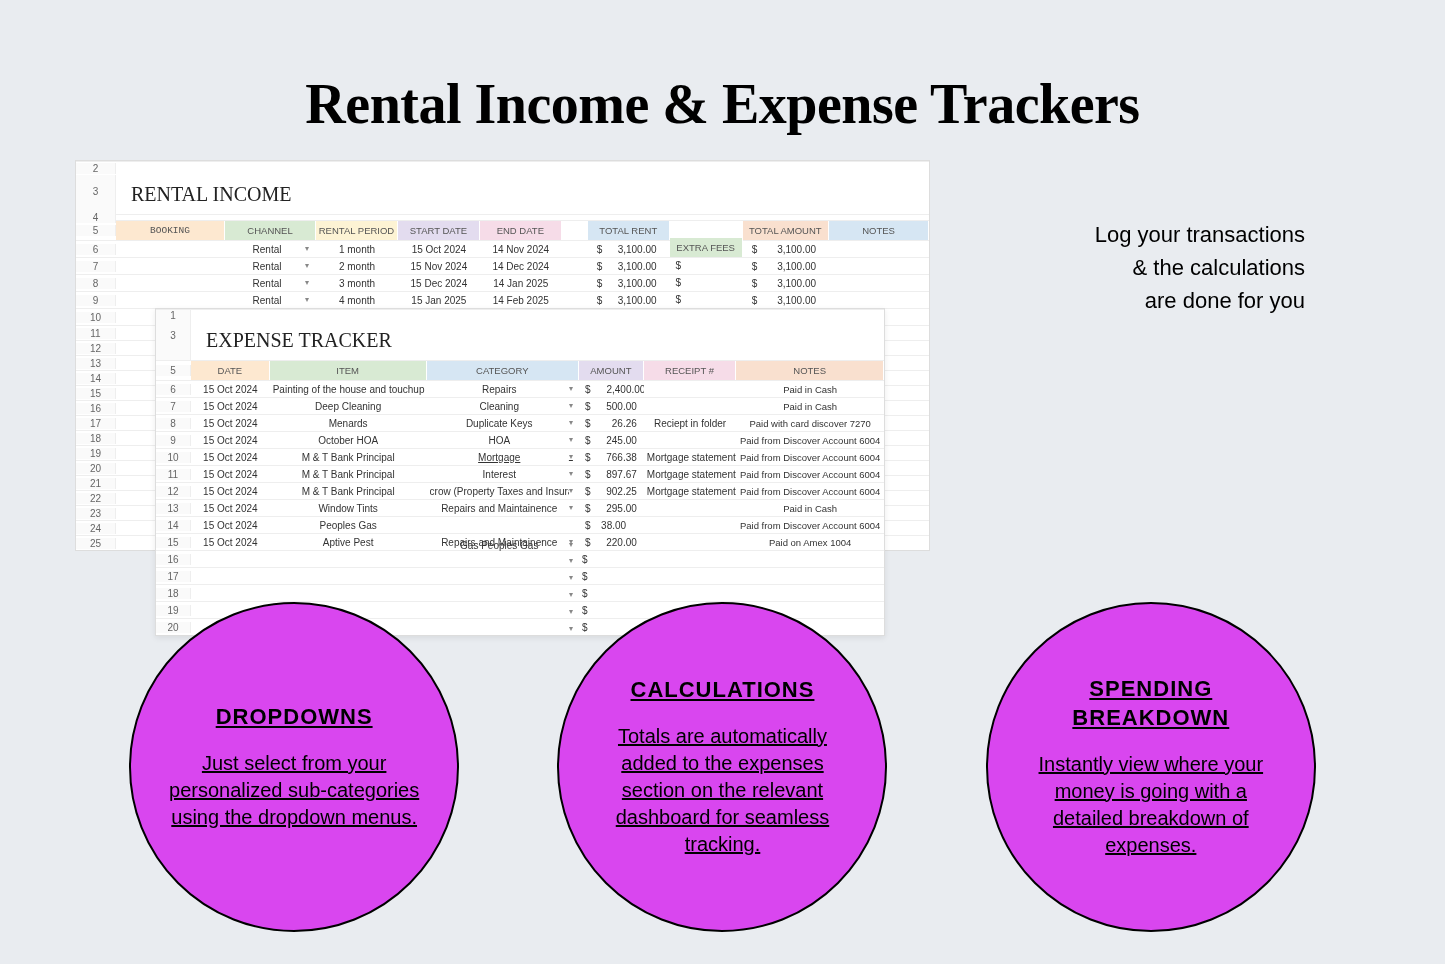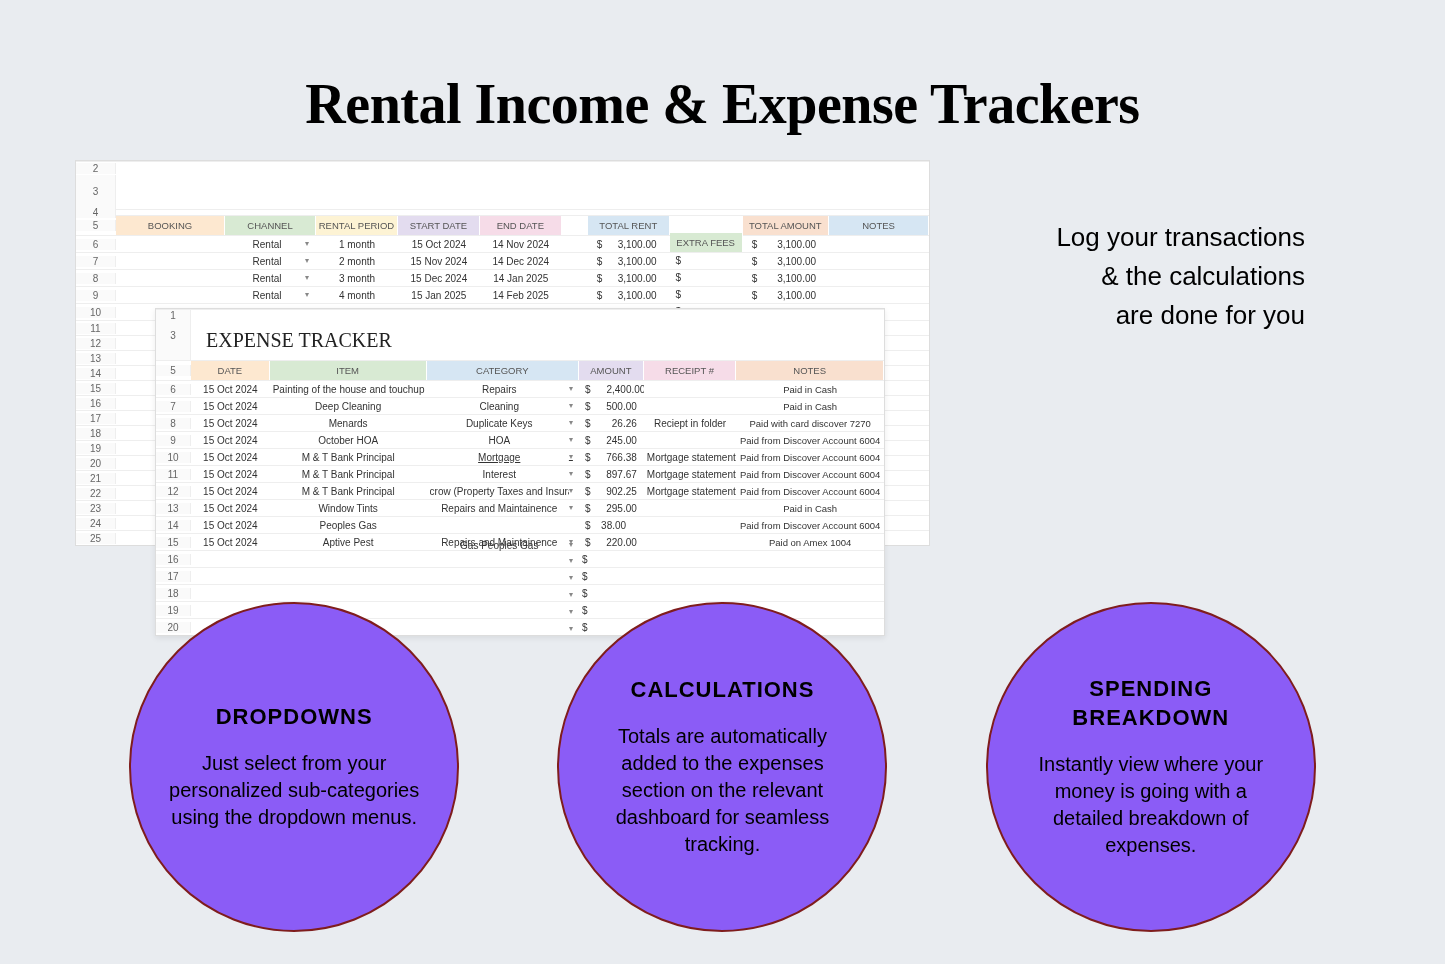--- a/index.html
+++ b/index.html
@@ -18,21 +18,21 @@
   text-align: center;
   padding-top: 72px;
   color: #000;
   letter-spacing: -0.5px;
 }
 .side-text {
   position: absolute;
   right: 140px;
   top: 218px;
   text-align: right;
-  font-size: 26px;
+  font-size: 22px;
   font-weight: 300;
   line-height: 1.5;
   color: #000;
 }
 .sheet {
   position: absolute;
   background: #fff;
   border: 1px solid #ddd;
   font-size: 11px;
 }
@@ -86,21 +86,21 @@
   font-size: 10px;
   text-align: center;
   padding: 0 3px;
   white-space: nowrap;
   overflow: hidden;
   color: #333;
 }
 .dd-arrow { font-size: 8px; color: #888; padding-right: 3px; }
 
 
-.ic-book { width: 120px; }
+.ic-book { width: 120px; font-family: Liberation Mono, monospace; }
 .ic-chan { width: 100px; }
 .ic-period { width: 90px; }
 .ic-start { width: 90px; }
 .ic-end { width: 90px; }
 .ic-rent { width: 90px; margin-left: 26px; }
 .ic-extra { width: 80px; margin-top: 33px; }
 .ic-total { width: 95px; }
 .ic-notes { width: 110px; }
 
 
@@ -126,28 +126,29 @@
   left: 0;
   right: 0;
   display: flex;
   justify-content: space-around;
   padding: 0 80px;
 }
 .circle {
   width: 330px;
   height: 330px;
   border-radius: 50%;
-  border: 2px solid #7f1d1d;
-  background: #8b5cf6;
+  border: 2px solid #000000;
+  background: #d946ef;
   display: flex;
   flex-direction: column;
   align-items: center;
   justify-content: center;
   padding: 35px;
   text-align: center;
+  text-decoration: underline;
 }
 .circle h3 {
   font-weight: 900;
   font-size: 22px;
   letter-spacing: 1px;
   margin-bottom: 18px;
   line-height: 1.3;
 }
 .circle p {
   font-size: 20px;
@@ -165,20 +166,21 @@
   <div>&amp; the calculations</div>
   <div>are done for you</div>
 </div>
 
 <div class="sheet sheet-income">
   <div class="sheet-row" style="height:14px;">
       <div class="rownum">2</div>
     </div>
   <div style="display:flex;">
     <div class="rownum" style="line-height:34px;">3</div>
+    <div class="sheet-title" style="padding-left:15px;">RENTAL INCOME</div>
   </div>
   <div class="sheet-row" style="height:6px;background:#fff;">
       <div class="rownum">4</div>
     </div>
   <div class="sheet-row sheet-header-row">
     <div class="rownum">5</div>
     <div class="hcell hc-peach ic-book">BOOKING</div>
     <div class="hcell hc-green ic-chan">CHANNEL</div>
     <div class="hcell hc-yellow ic-period">RENTAL PERIOD</div>
     <div class="hcell hc-purple ic-start">START DATE</div>

